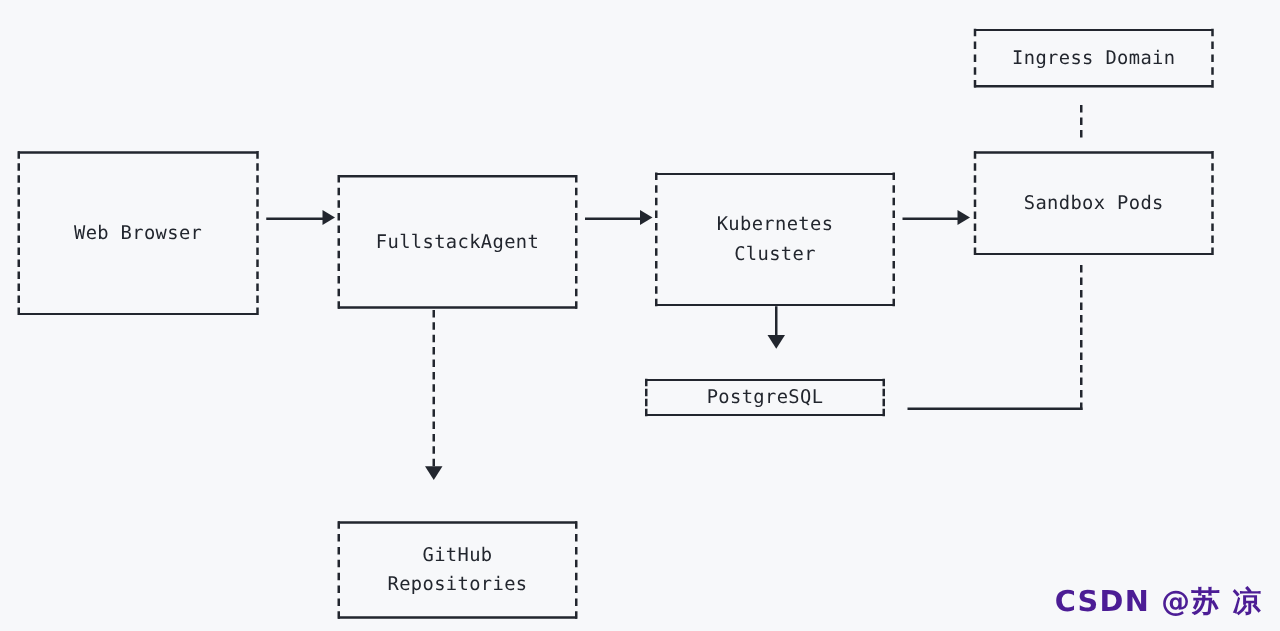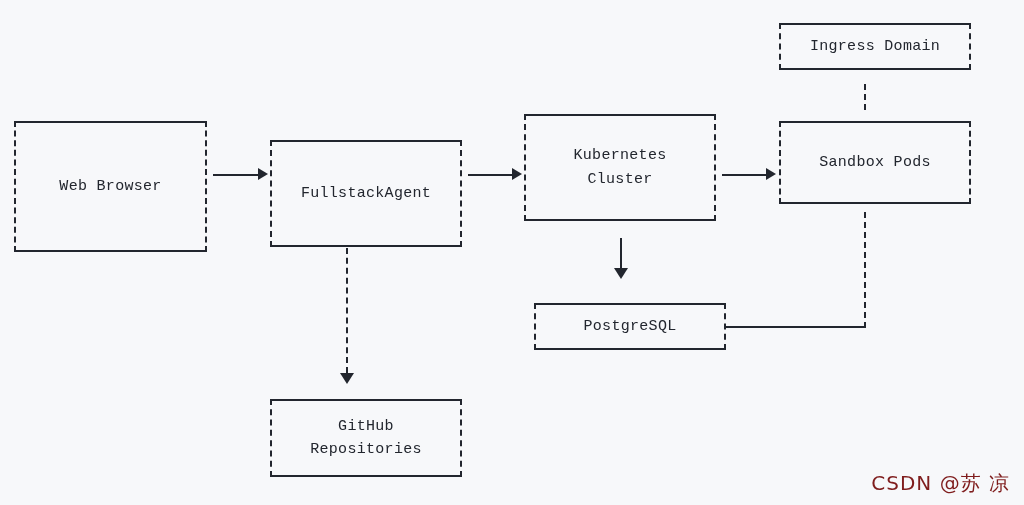--- a/index.html
+++ b/index.html
@@ -29,21 +29,20 @@
     display: flex;
     flex-direction: column;
     align-items: center;
     justify-content: center;
     color: #22262e;
     font-size: 15px;
     line-height: 1.55;
     letter-spacing: 0.3px;
     white-space: pre;
     z-index: 3;
-    font-family: Liberation Mono, monospace;
   }
   .node .line2 { display: block; }
 
   
   .hline {
     position: absolute;
     height: 0;
     border-top: 2px solid #22262e;
     z-index: 2;
   }
@@ -76,59 +75,60 @@
     border-right: 7px solid transparent;
     border-top: 11px solid #22262e;
     z-index: 3;
   }
 
   
   .watermark {
     position: absolute;
     right: 14px;
     bottom: 8px;
-    color: #7f1d1d;
+    color: #4c1d95;
     font-family: "DejaVu Sans", "Liberation Sans", sans-serif;
-    font-size: 20px;
+    font-size: 23px;
     letter-spacing: 1px;
     user-select: none;
     z-index: 5;
+    font-weight: bold;
   }
 </style>
 </head>
 <body>
 
 <div id="canvas">
 
   <div class="node" style="left:14px; top:121px; width:193px; height:131px;">
     <span>Web Browser</span>
   </div>
 
   <div class="node" style="left:270px; top:121px; width:192px; height:107px;margin-top:19px;">
     <span>FullstackAgent</span>
   </div>
 
-  <div class="node" style="left:524px; top:114px; width:192px; height:107px;">
+  <div class="node" style="left:524px; top:138px; width:192px; height:107px;">
     <span>Kubernetes</span>
     <span class="line2">Cluster</span>
   </div>
 
   <div class="node" style="left:779px; top:121px; width:192px; height:83px;">
     <span>Sandbox Pods</span>
   </div>
 
   <div class="node" style="left:779px; top:23px; width:192px; height:47px;">
     <span>Ingress Domain</span>
   </div>
 
-  <div class="node" style="left:534px; top:303px; width:192px; height:47px;">
+  <div class="node" style="left:516px; top:303px; width:192px; height:30px;">
     <span>PostgreSQL</span>
   </div>
 
-  <div class="node" style="left:270px; top:399px; width:192px; height:78px;">
+  <div class="node" style="left:270px; top:417px; width:192px; height:78px;">
     <span>GitHub</span>
     <span class="line2">Repositories</span>
   </div>
 
   <div class="hline" style="left:213px; top:174px; width:47px;"></div>
   <div class="arrow-right" style="left:258px; top:168px;"></div>
 
   <div class="hline" style="left:468px; top:174px; width:46px;"></div>
   <div class="arrow-right" style="left:512px; top:168px;"></div>
 

